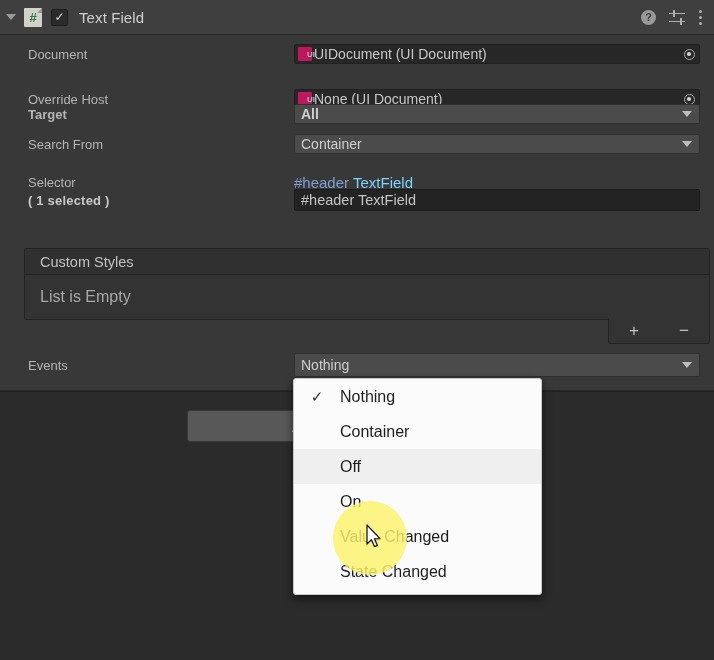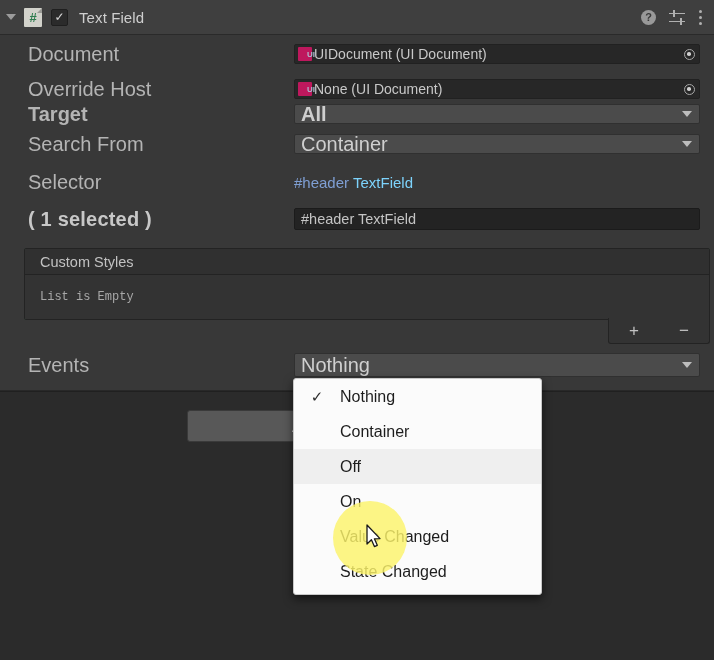--- a/index.html
+++ b/index.html
@@ -62,21 +62,21 @@
   .ic-preset span{ position:absolute; background:#b0b0b0; }
   .ic-preset .h1{ left:0; top:3px; width:16px; height:1.5px;}
   .ic-preset .h2{ left:0; top:11px; width:16px; height:1.5px;}
   .ic-preset .v1{ left:4px; top:0px; width:1.5px; height:7px;}
   .ic-preset .v2{ left:11px; top:8px; width:1.5px; height:7px;}
   .ic-dots{ width:4px; display:flex; flex-direction:column; gap:3px; align-items:center;}
   .ic-dots b{ width:3px;height:3px;border-radius:50%;background:#b0b0b0; display:block;}
 
   .row{ position:absolute; left:0; width:714px; height:26px; display:flex; align-items:center; }
   .lbl{
-    position:absolute; left:28px; color:#b4b4b4; font-size:20px; white-space:nowrap;
+    position:absolute; left:28px; color:#b4b4b4; font-size:13px; white-space:nowrap;
   }
   .lbl.bold{ color:#c8c8c8; font-weight:bold; letter-spacing:.2px;}
   .field{
     position:absolute; left:294px; width:406px; height:20px;
     border-radius:2px; display:flex; align-items:center;
   }
   .objfield{
     background:#272727; border:1px solid #212121;
     color:#c8c8c8; font-size:14px;
   }
@@ -94,21 +94,21 @@
     display:flex;align-items:center;justify-content:center; flex:0 0 auto;
   }
   .objpick b{
     width:11px;height:11px;border-radius:50%;
     border:1.5px solid #a8a8a8; display:flex;align-items:center;justify-content:center;
   }
   .objpick b i{ width:3.5px;height:3.5px;border-radius:50%;background:#d0d0d0; display:block;}
 
   .popupfield{
     background:#4b4b4b; border:1px solid #303030;
-    color:#cfcfcf; font-size:20px;
+    color:#cfcfcf; font-size:14px;
   }
   .popupfield .txt{ margin-left:6px; }
   .popupfield .arrow{
     margin-left:auto; margin-right:7px;
     width:0;height:0;border-left:5px solid transparent;border-right:5px solid transparent;
     border-top:6px solid #bdbdbd;
   }
 
   .sel-preview{ position:absolute; left:294px; font-size:15px; white-space:nowrap;}
   .sel-preview .hash{ color:#7f9fd4; }
@@ -126,21 +126,21 @@
   .listbox{
     position:absolute; left:24px; top:248px; width:686px; height:72px;
     background:#15803d; border:1px solid #232323; border-radius:2px;
   }
   .list-hdr{
     height:26px; border-bottom:1px solid #232323;
     display:flex; align-items:center; background:#303030;
   }
   .list-hdr span{ margin-left:15px; color:#c2c2c2; font-size:14.5px;}
   .list-body{ height:44px; display:flex; align-items:center; background:#333333;}
-  .list-body span{ margin-left:15px; color:#a8a8a8; font-size:12px;font-family:Liberation Mono, monospace;}
+  .list-body span{ margin-left:15px; color:#a8a8a8; font-size:16px;}
   .list-footer{
     position:absolute; left:608px; top:318px; width:102px; height:26px;
     background:#333333; border:1px solid #232323; border-top:none;
     border-radius:0 0 3px 3px;
     display:flex; align-items:center; justify-content:space-around;
   }
   .list-footer button{
     background:none;border:none;cursor:pointer;
     color:#c2c2c2; font-size:17px; line-height:1; width:34px; height:22px;
     font-family:"Liberation Sans", sans-serif;
@@ -227,21 +227,21 @@
         <div class="thumb">UI</div>
         <div class="txt">UIDocument (UI Document)</div>
         <div class="objpick">
             <b>
               <i></i>
             </b>
           </div>
       </div>
     </div>
 
-    <div class="row" style="top:76px;">
+    <div class="row" style="top:86px;">
       <div class="lbl">Override Host</div>
       <div class="field objfield">
         <div class="thumb">UI</div>
         <div class="txt">None (UI Document)</div>
         <div class="objpick">
             <b>
               <i></i>
             </b>
           </div>
       </div>
@@ -264,21 +264,21 @@
     </div>
 
     <div class="row" style="top:169px;">
       <div class="lbl">Selector</div>
       <div class="sel-preview">
         <span class="hash">#header</span>
         <span class="cls">TextField</span>
       </div>
     </div>
 
-    <div class="row" style="top:206px;">
+    <div class="row" style="top:187px;">
       <div class="lbl bold">( 1 selected )</div>
       <div class="textfield">
         <span>#header TextField</span>
       </div>
     </div>
 
     <div class="listbox">
       <div class="list-hdr">
         <span>Custom Styles</span>
       </div>

